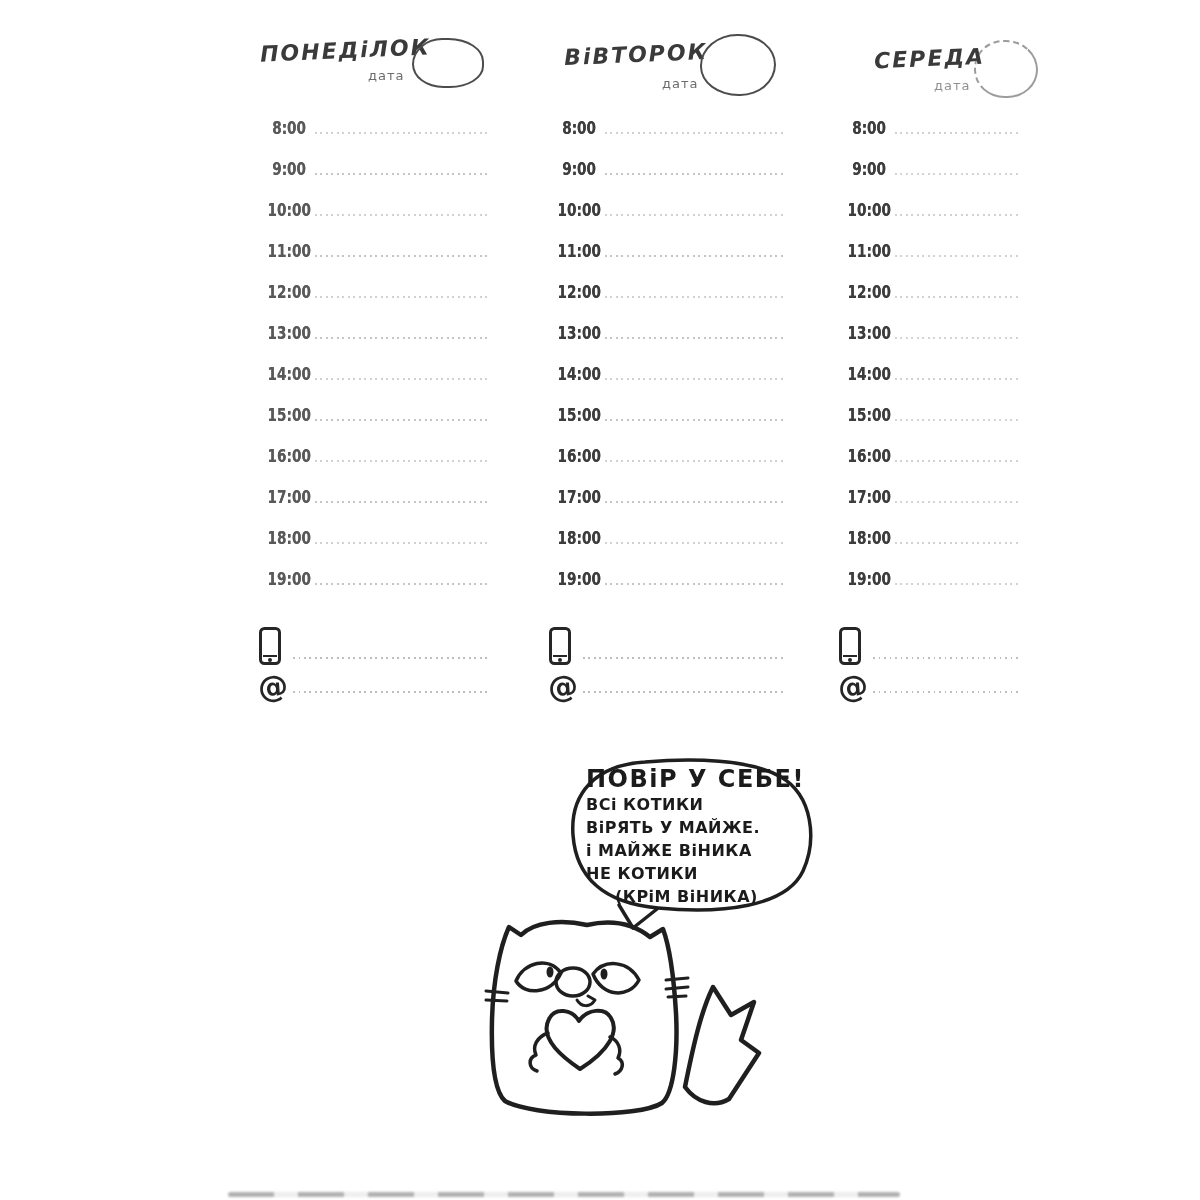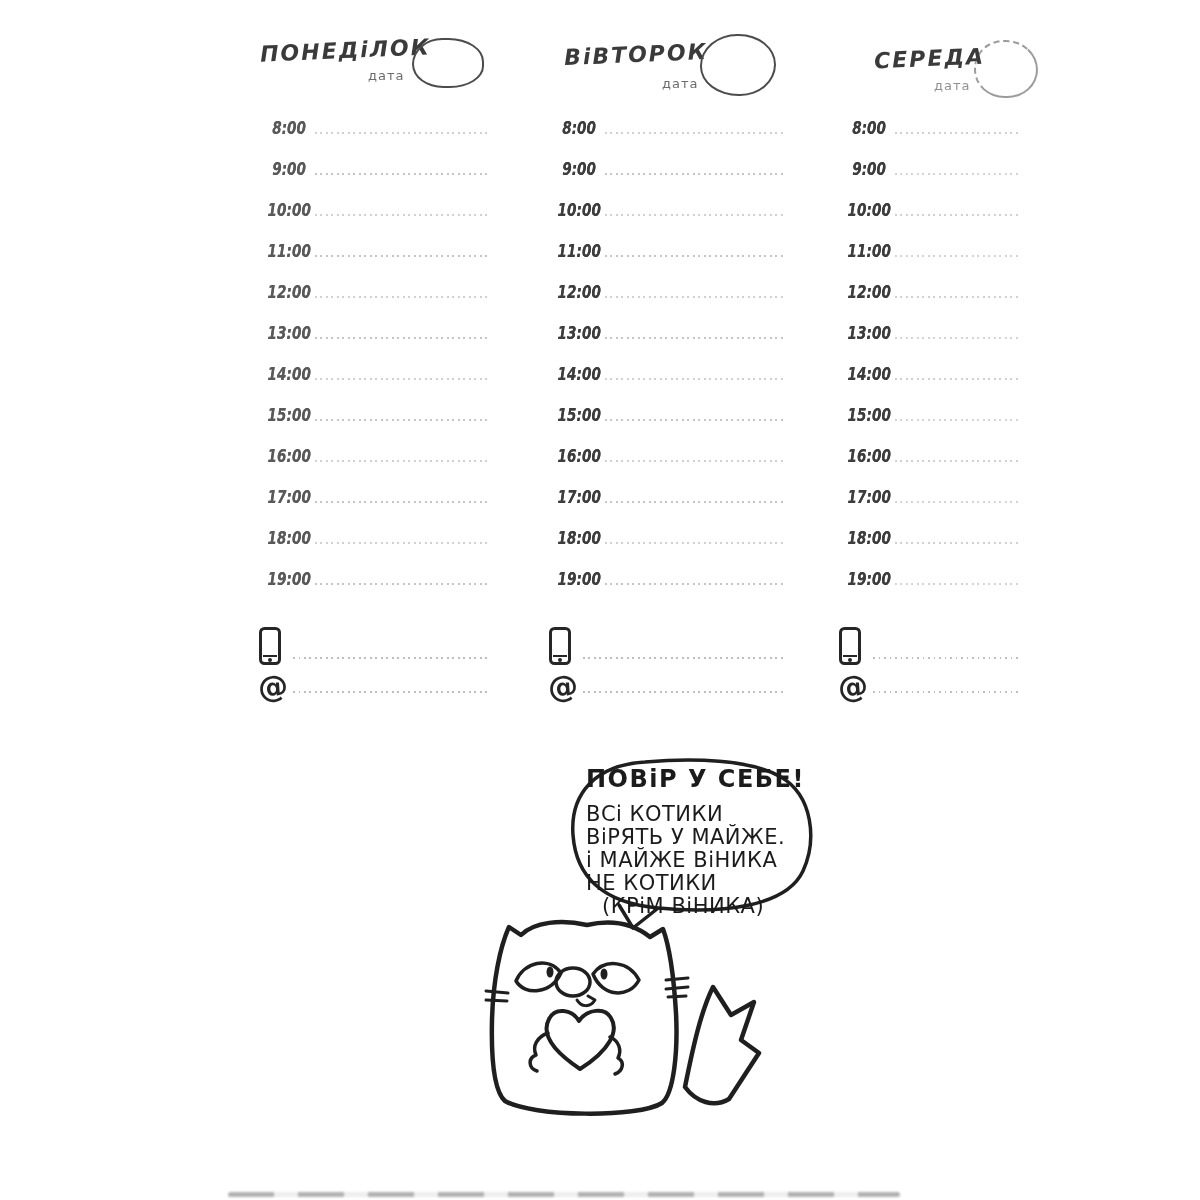--- a/index.html
+++ b/index.html
@@ -22,21 +22,21 @@
   .date-label{position:absolute;font-size:13px;color:#6c6c6c;letter-spacing:1px;}
   .col1 .date-label{left:110px;top:38px;}
   .col2 .date-label{left:114px;top:46px;}
   .col3 .date-label{left:96px;top:48px;opacity:.75;}
 
   .date-oval{position:absolute;border:2.5px solid #4c4c4c;background:transparent;}
   .col1 .date-oval{left:154px;top:8px;width:68px;height:46px;border-radius:46% 54% 52% 48% / 58% 52% 48% 52%;}
   .col2 .date-oval{left:152px;top:4px;width:72px;height:58px;border-radius:50% 50% 48% 52% / 52% 50% 52% 48%;}
   .col3 .date-oval{left:136px;top:10px;width:60px;height:54px;border-radius:48% 52% 50% 50% / 50% 54% 50% 50%;opacity:.55;border-style:dashed solid solid dashed;}
 
-  .rows{margin-top:0;font-style:italic;}
+  .rows{margin-top:0;}
   .time-row{height:41px;display:flex;align-items:flex-end;}
   .time{width:48px;text-align:right;font-size:17px;font-weight:700;color:#3d3d3d;
         transform:scaleX(.8);transform-origin:right bottom;
         text-shadow:0 0 .7px #4a4a4a;line-height:1;}
   .col1 .time{filter:blur(.55px);opacity:.85;}
   .col3 .time{filter:blur(.2px);}
 
   .dotline{flex:1;height:2px;margin:0 4px 3px 9px;
     background-image:repeating-linear-gradient(90deg,rgba(75,75,75,.8) 0 1.6px,transparent 1.6px 5.5px);
     opacity:.4;}
@@ -49,23 +49,23 @@
   .contact-row.phone{height:42px;}
   .contact-row.mail{height:34px;margin-top:0;}
   .phone-icon-box{width:26px;display:flex;justify-content:flex-start;}
   .at-symbol{font-size:30px;font-weight:700;color:#262626;line-height:.9;
              transform:rotate(-4deg);display:inline-block;width:26px;}
   .contact-row .dotline{margin-bottom:7px;opacity:.45;}
 
   
   .illus{position:absolute;left:420px;top:750px;width:450px;height:420px;}
   .bubble-text{position:absolute;left:586px;top:765px;width:215px;color:#1b1b1b;}
-  .bubble-title{font-size:24px;font-weight:700;letter-spacing:1.5px;margin-bottom:10px;white-space:nowrap;}
-  .bubble-line{font-size:21px;font-weight:400;letter-spacing:.5px;line-height:23px;white-space:nowrap;}
-  .bubble-line:last-child{margin-left:16px;}
+  .bubble-title{font-size:24px;font-weight:700;letter-spacing:1.5px;margin-bottom:0;white-space:nowrap;}
+  .bubble-line{font-size:16px;font-weight:700;letter-spacing:.5px;line-height:23px;white-space:nowrap;}
+  .bubble-line:last-child{margin-left:29px;}
 
   
   .scan-artifact{position:absolute;left:228px;top:1192px;width:672px;height:5px;border-radius:3px;
     background:repeating-linear-gradient(90deg,rgba(55,55,55,.55) 0 46px,rgba(55,55,55,.12) 46px 70px);
     filter:blur(1.2px);opacity:.7;}
 </style>
 </head>
 <body>
 
 <div class="sheet">

